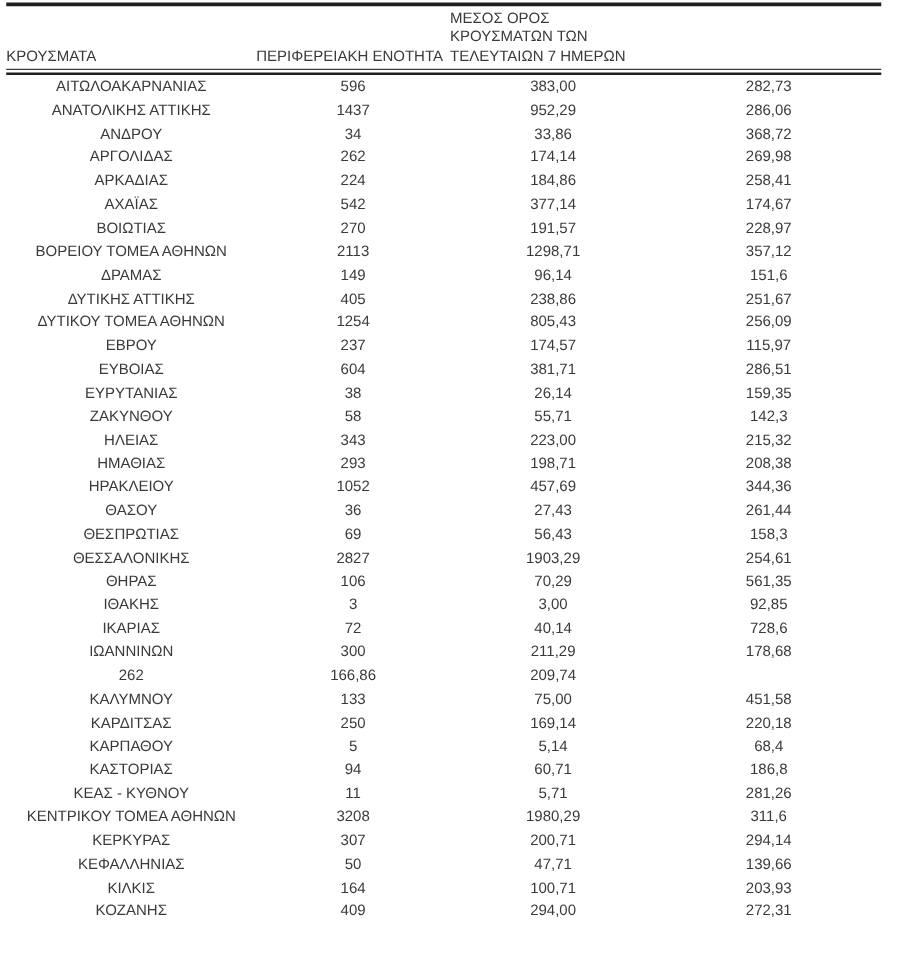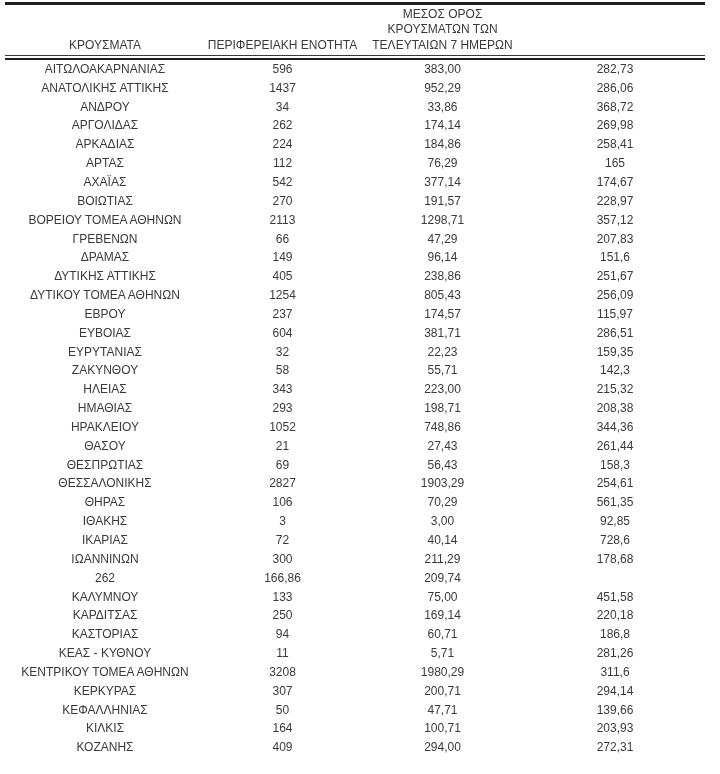--- a/index.html
+++ b/index.html
@@ -25,21 +25,21 @@
     height: 3px;
     background: #1f1f1f;
   }
   .header-row {
     display: grid;
     grid-template-columns: 200px 155px 165px 180px;
     align-items: end;
     height: 50px;
   }
   .header-cell {
-    text-align: center;
+    text-align: left;
     font-size: 12px;
     line-height: 15.5px;
     white-space: pre-line;
     padding-bottom: 2px;
   }
   .header-sep .line-thin { height: 1px; background: #3a3a3a; }
   .header-sep .line-gap  { height: 2px; background: transparent; }
   .header-sep .line-thick{ height: 2px; background: #1f1f1f; }
   .body-rows { }
   .row {
@@ -101,50 +101,38 @@
         <div class="cell">174,14</div>
         <div class="cell">269,98</div>
       </div>
       <div class="row">
         <div class="cell">ΑΡΚΑΔΙΑΣ</div>
         <div class="cell">224</div>
         <div class="cell">184,86</div>
         <div class="cell">258,41</div>
       </div>
       <div class="row">
-        <div class="cell">ΑΡΤΑΣ</div>
-        <div class="cell">112</div>
-        <div class="cell">76,29</div>
-        <div class="cell">165</div>
-      </div>
-      <div class="row">
         <div class="cell">ΑΧΑΪΑΣ</div>
         <div class="cell">542</div>
         <div class="cell">377,14</div>
         <div class="cell">174,67</div>
       </div>
       <div class="row">
         <div class="cell">ΒΟΙΩΤΙΑΣ</div>
         <div class="cell">270</div>
         <div class="cell">191,57</div>
         <div class="cell">228,97</div>
       </div>
       <div class="row">
         <div class="cell">ΒΟΡΕΙΟΥ ΤΟΜΕΑ ΑΘΗΝΩΝ</div>
         <div class="cell">2113</div>
         <div class="cell">1298,71</div>
         <div class="cell">357,12</div>
       </div>
       <div class="row">
-        <div class="cell">ΓΡΕΒΕΝΩΝ</div>
-        <div class="cell">66</div>
-        <div class="cell">47,29</div>
-        <div class="cell">207,83</div>
-      </div>
-      <div class="row">
         <div class="cell">ΔΡΑΜΑΣ</div>
         <div class="cell">149</div>
         <div class="cell">96,14</div>
         <div class="cell">151,6</div>
       </div>
       <div class="row">
         <div class="cell">ΔΥΤΙΚΗΣ ΑΤΤΙΚΗΣ</div>
         <div class="cell">405</div>
         <div class="cell">238,86</div>
         <div class="cell">251,67</div>
@@ -162,22 +150,22 @@
         <div class="cell">115,97</div>
       </div>
       <div class="row">
         <div class="cell">ΕΥΒΟΙΑΣ</div>
         <div class="cell">604</div>
         <div class="cell">381,71</div>
         <div class="cell">286,51</div>
       </div>
       <div class="row">
         <div class="cell">ΕΥΡΥΤΑΝΙΑΣ</div>
-        <div class="cell">32</div>
-        <div class="cell">22,23</div>
+        <div class="cell">38</div>
+        <div class="cell">26,14</div>
         <div class="cell">159,35</div>
       </div>
       <div class="row">
         <div class="cell">ΖΑΚΥΝΘΟΥ</div>
         <div class="cell">58</div>
         <div class="cell">55,71</div>
         <div class="cell">142,3</div>
       </div>
       <div class="row">
         <div class="cell">ΗΛΕΙΑΣ</div>
@@ -187,26 +175,26 @@
       </div>
       <div class="row">
         <div class="cell">ΗΜΑΘΙΑΣ</div>
         <div class="cell">293</div>
         <div class="cell">198,71</div>
         <div class="cell">208,38</div>
       </div>
       <div class="row">
         <div class="cell">ΗΡΑΚΛΕΙΟΥ</div>
         <div class="cell">1052</div>
-        <div class="cell">748,86</div>
+        <div class="cell">457,69</div>
         <div class="cell">344,36</div>
       </div>
       <div class="row">
         <div class="cell">ΘΑΣΟΥ</div>
-        <div class="cell">21</div>
+        <div class="cell">36</div>
         <div class="cell">27,43</div>
         <div class="cell">261,44</div>
       </div>
       <div class="row">
         <div class="cell">ΘΕΣΠΡΩΤΙΑΣ</div>
         <div class="cell">69</div>
         <div class="cell">56,43</div>
         <div class="cell">158,3</div>
       </div>
       <div class="row">
@@ -250,20 +238,26 @@
         <div class="cell">75,00</div>
         <div class="cell">451,58</div>
       </div>
       <div class="row">
         <div class="cell">ΚΑΡΔΙΤΣΑΣ</div>
         <div class="cell">250</div>
         <div class="cell">169,14</div>
         <div class="cell">220,18</div>
       </div>
       <div class="row">
+        <div class="cell">ΚΑΡΠΑΘΟΥ</div>
+        <div class="cell">5</div>
+        <div class="cell">5,14</div>
+        <div class="cell">68,4</div>
+      </div>
+      <div class="row">
         <div class="cell">ΚΑΣΤΟΡΙΑΣ</div>
         <div class="cell">94</div>
         <div class="cell">60,71</div>
         <div class="cell">186,8</div>
       </div>
       <div class="row">
         <div class="cell">ΚΕΑΣ - ΚΥΘΝΟΥ</div>
         <div class="cell">11</div>
         <div class="cell">5,71</div>
         <div class="cell">281,26</div>

